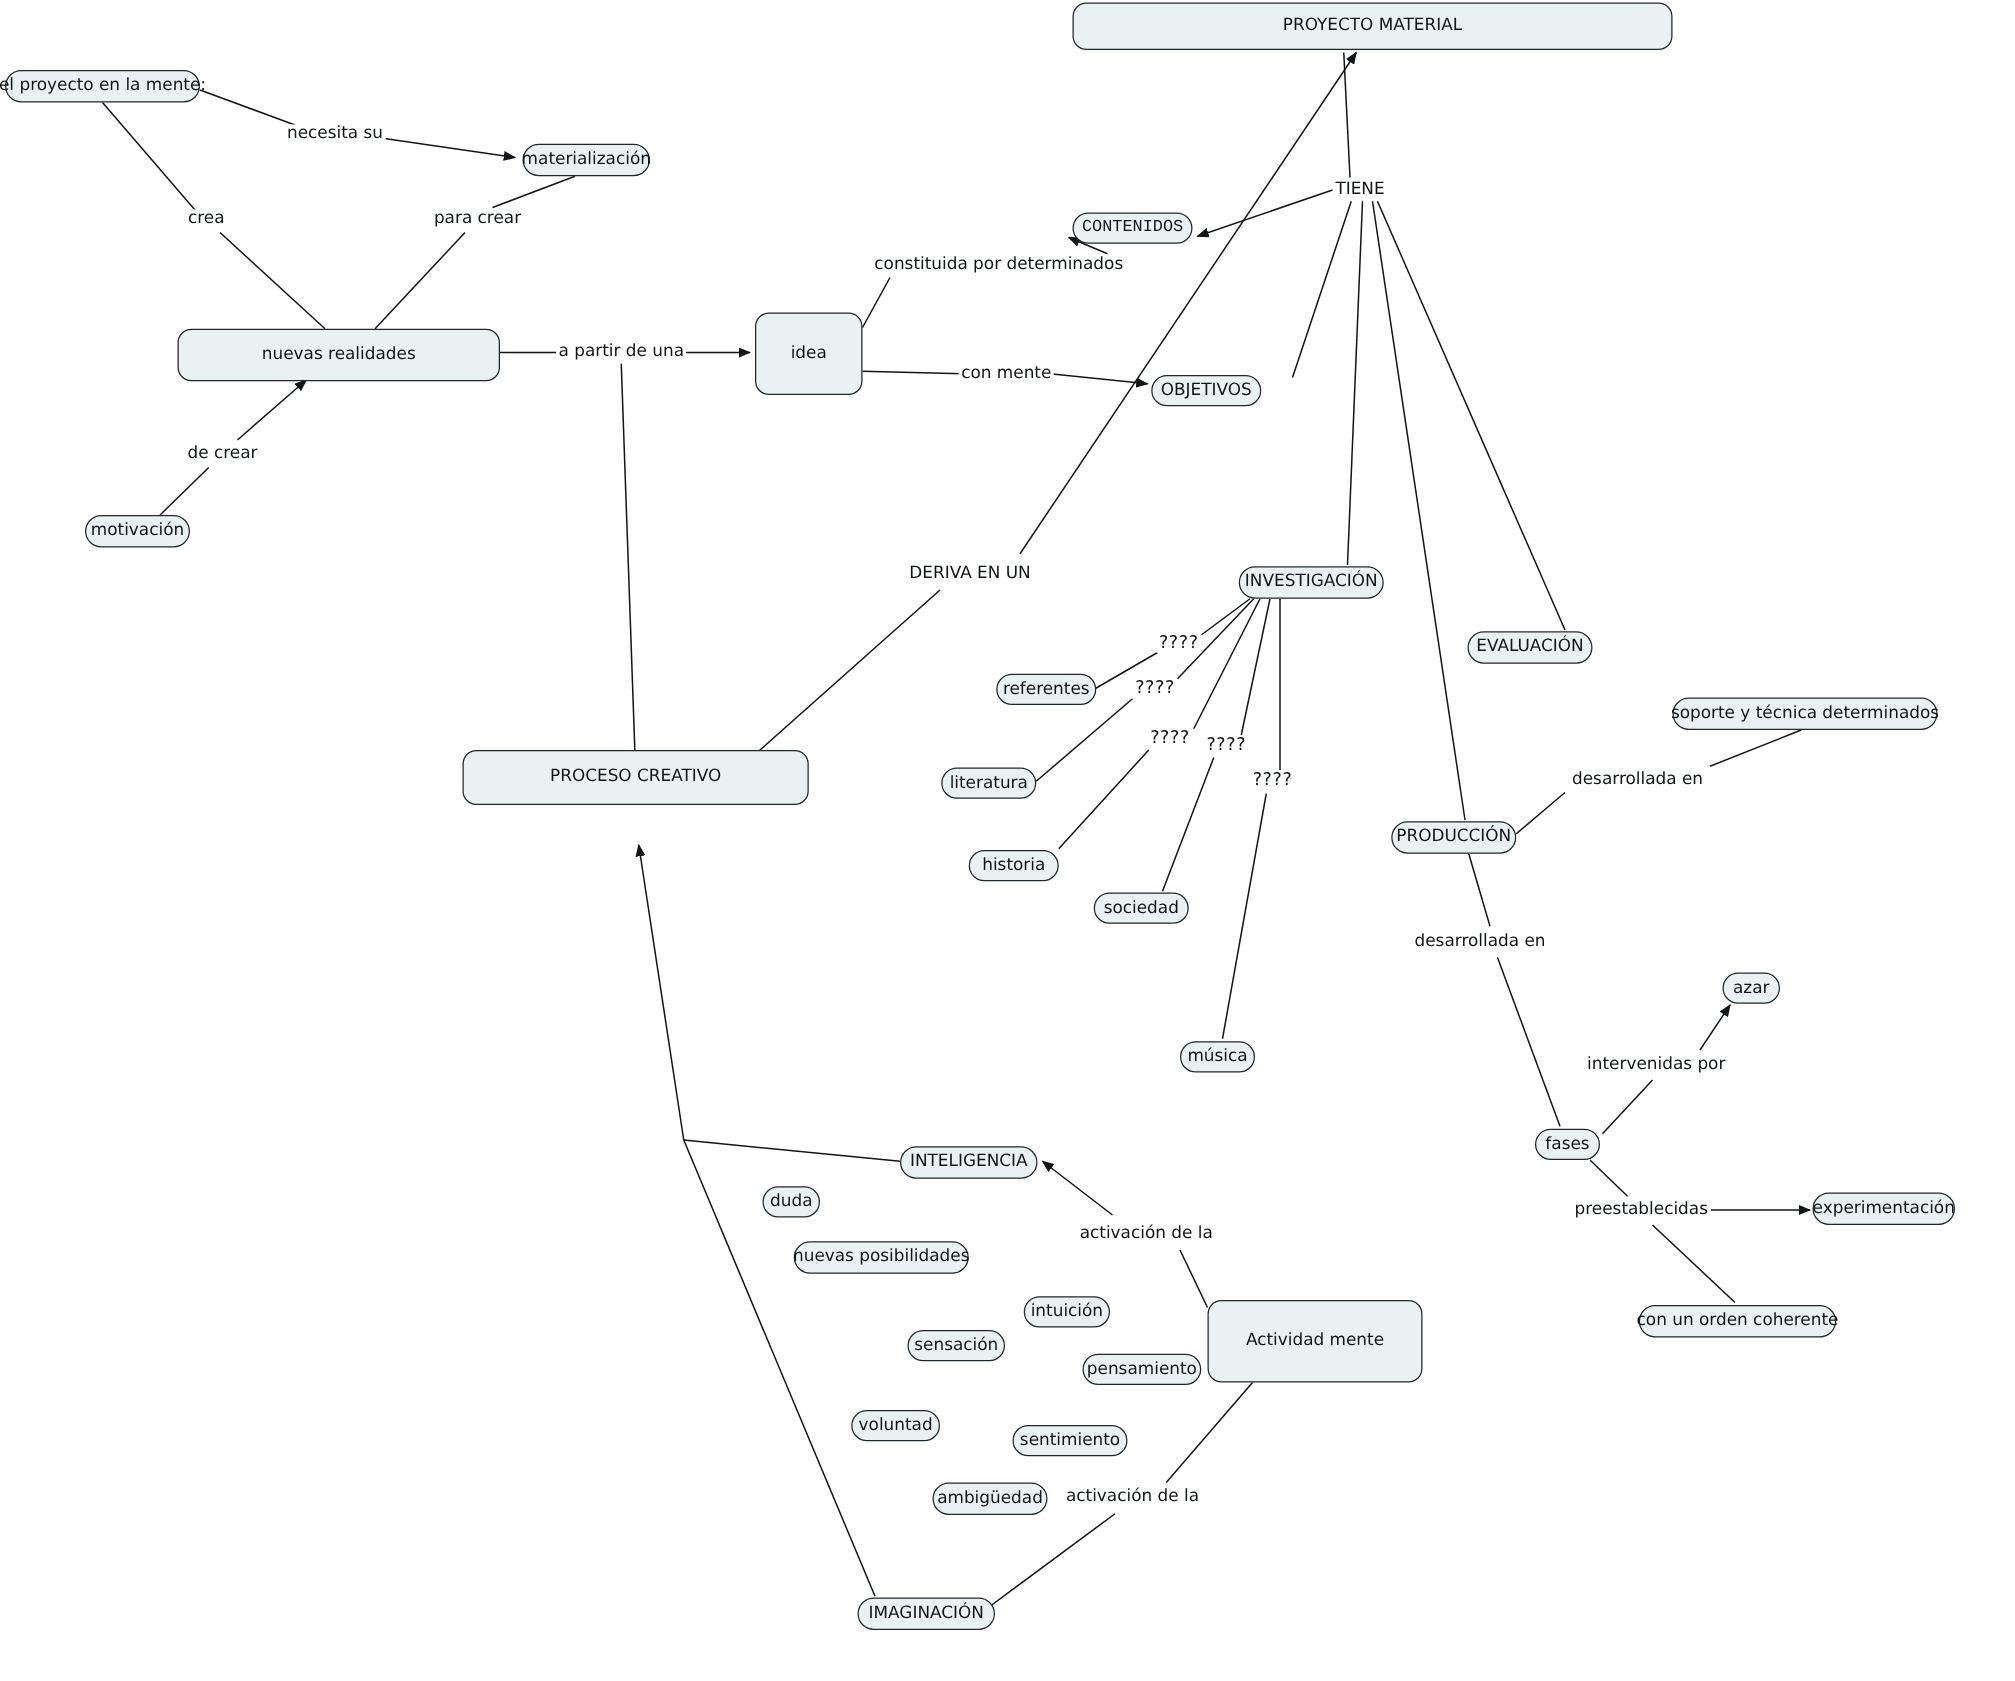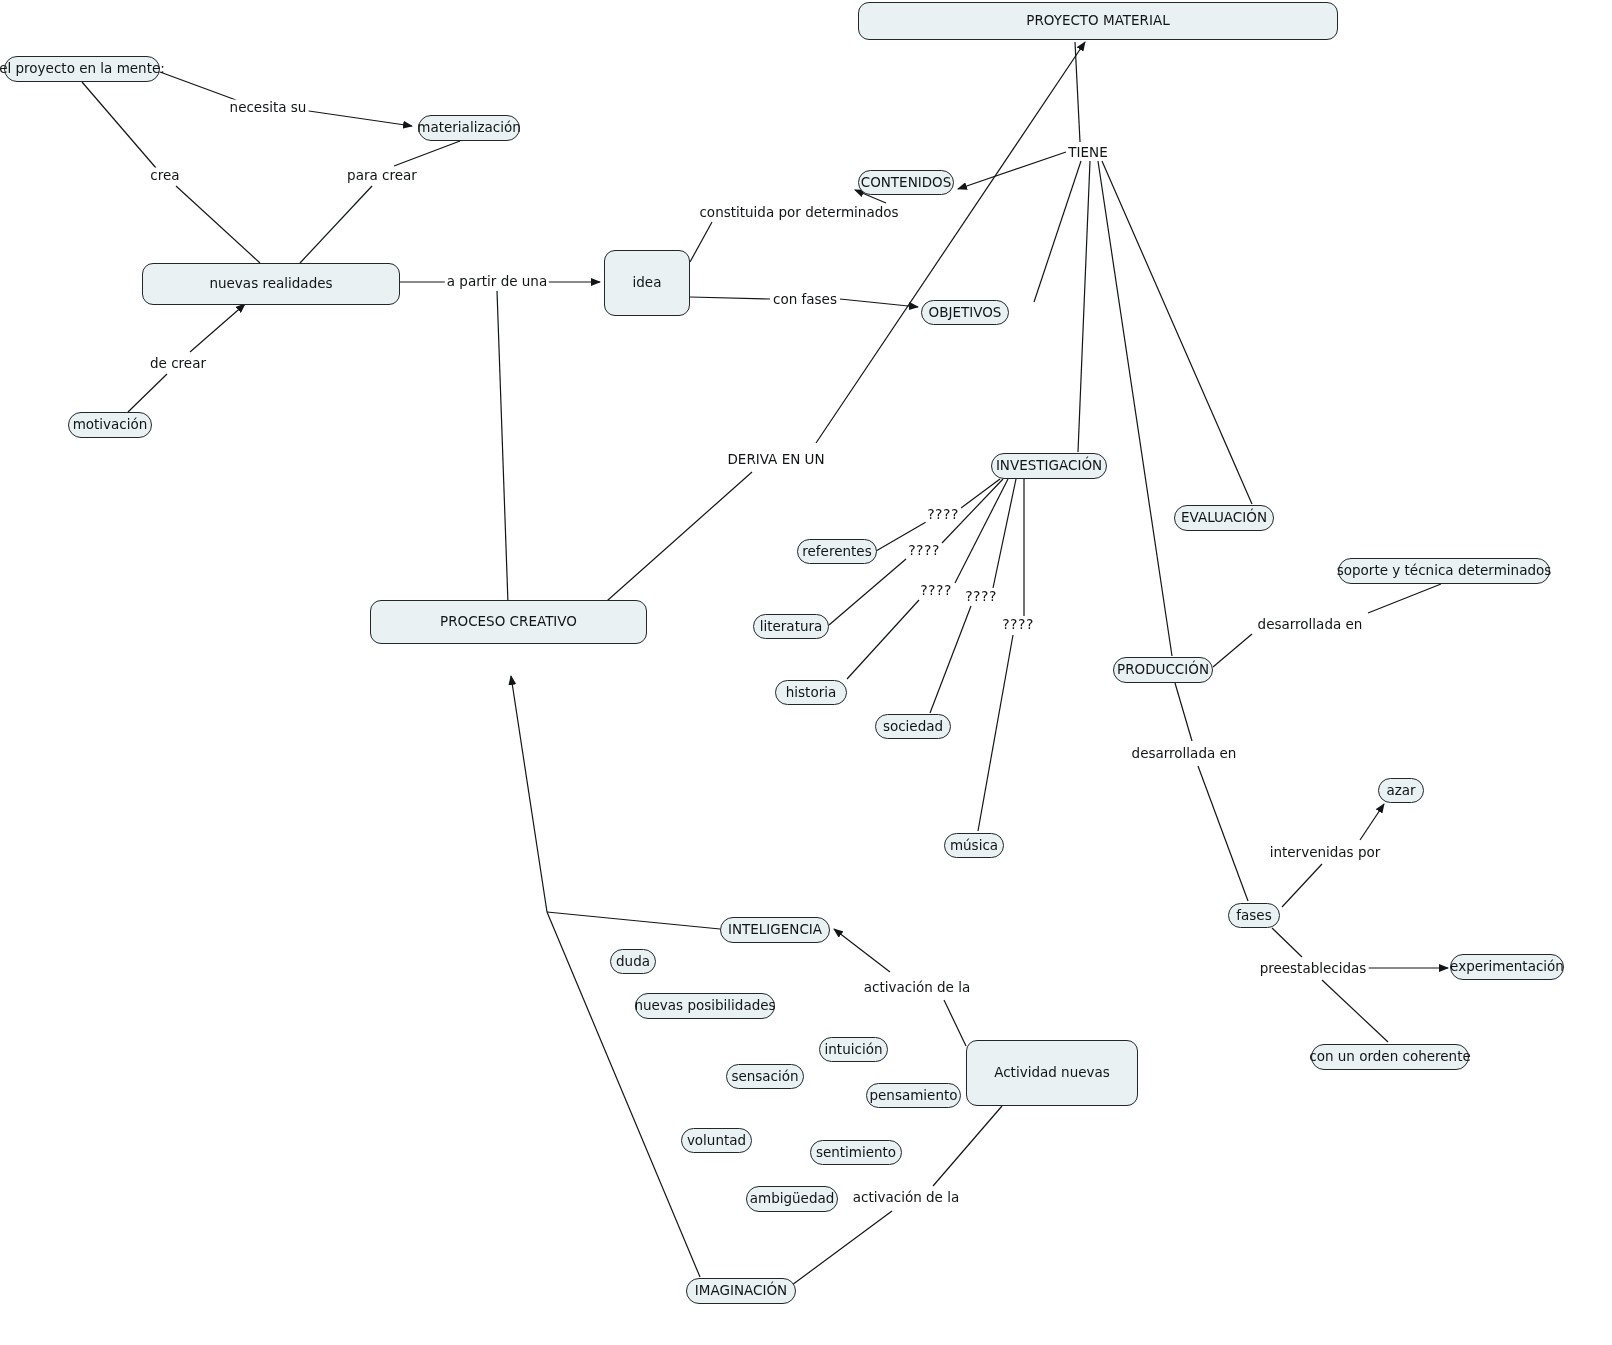--- a/index.html
+++ b/index.html
@@ -125,21 +125,21 @@
       </g>
   </svg>
 
   <div id="node-layer">
       <div class="node big" style="left: 858px; top: 2px; width: 480px; height: 38px;">PROYECTO MATERIAL</div>
       <div class="node" style="left: 4px; top: 56px; width: 156px; height: 26px;">el proyecto en la mente:</div>
       <div class="node" style="left: 418px; top: 115px; width: 102px; height: 26px;">materialización</div>
       <div class="node big" style="left: 142px; top: 263px; width: 258px; height: 42px;">nuevas realidades</div>
       <div class="node" style="left: 68px; top: 412px; width: 84px; height: 26px;">motivación</div>
       <div class="node big" style="left: 604px; top: 250px; width: 86px; height: 66px;">idea</div>
-      <div class="node" style="left: 858px; top: 170px; width: 96px; height: 25px;">CONTENIDOS</div>
+      <div class="node" style="left: 858px; top: 170px; width: 96px; height: 25px; font-family: Liberation Mono, monospace;">CONTENIDOS</div>
       <div class="node" style="left: 921px; top: 300px; width: 88px; height: 25px;">OBJETIVOS</div>
       <div class="node" style="left: 991px; top: 453px; width: 116px; height: 26px;">INVESTIGACIÓN</div>
       <div class="node" style="left: 1174px; top: 505px; width: 100px; height: 26px;">EVALUACIÓN</div>
       <div class="node" style="left: 1113px; top: 657px; width: 100px; height: 26px;">PRODUCCIÓN</div>
       <div class="node" style="left: 797px; top: 539px; width: 80px; height: 25px;">referentes</div>
       <div class="node" style="left: 753px; top: 614px; width: 76px; height: 25px;">literatura</div>
       <div class="node" style="left: 775px; top: 680px; width: 72px; height: 25px;">historia</div>
       <div class="node" style="left: 875px; top: 714px; width: 76px; height: 25px;">sociedad</div>
       <div class="node" style="left: 944px; top: 833px; width: 60px; height: 25px;">música</div>
       <div class="node" style="left: 1338px; top: 558px; width: 212px; height: 26px;">soporte y técnica determinados</div>
@@ -147,34 +147,34 @@
       <div class="node" style="left: 1378px; top: 778px; width: 46px; height: 25px;">azar</div>
       <div class="node" style="left: 1450px; top: 954px; width: 114px; height: 26px;">experimentación</div>
       <div class="node" style="left: 1311px; top: 1044px; width: 158px; height: 26px;">con un orden coherente</div>
       <div class="node big" style="left: 370px; top: 600px; width: 277px; height: 44px;">PROCESO CREATIVO</div>
       <div class="node" style="left: 720px; top: 917px; width: 110px; height: 26px;">INTELIGENCIA</div>
       <div class="node" style="left: 610px; top: 949px; width: 46px; height: 25px;">duda</div>
       <div class="node" style="left: 635px; top: 993px; width: 140px; height: 26px;">nuevas posibilidades</div>
       <div class="node" style="left: 819px; top: 1037px; width: 69px; height: 25px;">intuición</div>
       <div class="node" style="left: 726px; top: 1064px; width: 78px; height: 25px;">sensación</div>
       <div class="node" style="left: 866px; top: 1083px; width: 95px; height: 25px;">pensamiento</div>
-      <div class="node big" style="left: 966px; top: 1040px; width: 172px; height: 66px;">Actividad nuevas</div>
+      <div class="node big" style="left: 966px; top: 1040px; width: 172px; height: 66px;">Actividad mente</div>
       <div class="node" style="left: 681px; top: 1128px; width: 71px; height: 25px;">voluntad</div>
       <div class="node" style="left: 810px; top: 1140px; width: 92px; height: 25px;">sentimiento</div>
       <div class="node" style="left: 746px; top: 1186px; width: 92px; height: 26px;">ambigüedad</div>
       <div class="node" style="left: 686px; top: 1278px; width: 110px; height: 26px;">IMAGINACIÓN</div>
     </div>
   <div id="label-layer">
       <div class="elabel" style="left: 268px; top: 107px;">necesita su</div>
       <div class="elabel" style="left: 165px; top: 175px;">crea</div>
       <div class="elabel" style="left: 382px; top: 175px;">para crear</div>
       <div class="elabel" style="left: 178px; top: 363px;">de crear</div>
       <div class="elabel" style="left: 497px; top: 281px;">a partir de una</div>
       <div class="elabel" style="left: 799px; top: 212px;">constituida por determinados</div>
-      <div class="elabel" style="left: 805px; top: 299px;">con fases</div>
+      <div class="elabel" style="left: 805px; top: 299px;">con mente</div>
       <div class="elabel" style="left: 1088px; top: 152px;">TIENE</div>
       <div class="elabel" style="left: 776px; top: 459px;">DERIVA EN UN</div>
       <div class="elabel q" style="left: 943px; top: 515px;">????</div>
       <div class="elabel q" style="left: 924px; top: 551px;">????</div>
       <div class="elabel q" style="left: 936px; top: 591px;">????</div>
       <div class="elabel q" style="left: 981px; top: 597px;">????</div>
       <div class="elabel q" style="left: 1018px; top: 625px;">????</div>
       <div class="elabel" style="left: 1310px; top: 624px;">desarrollada en</div>
       <div class="elabel" style="left: 1184px; top: 753px;">desarrollada en</div>
       <div class="elabel" style="left: 1325px; top: 852px;">intervenidas por</div>

